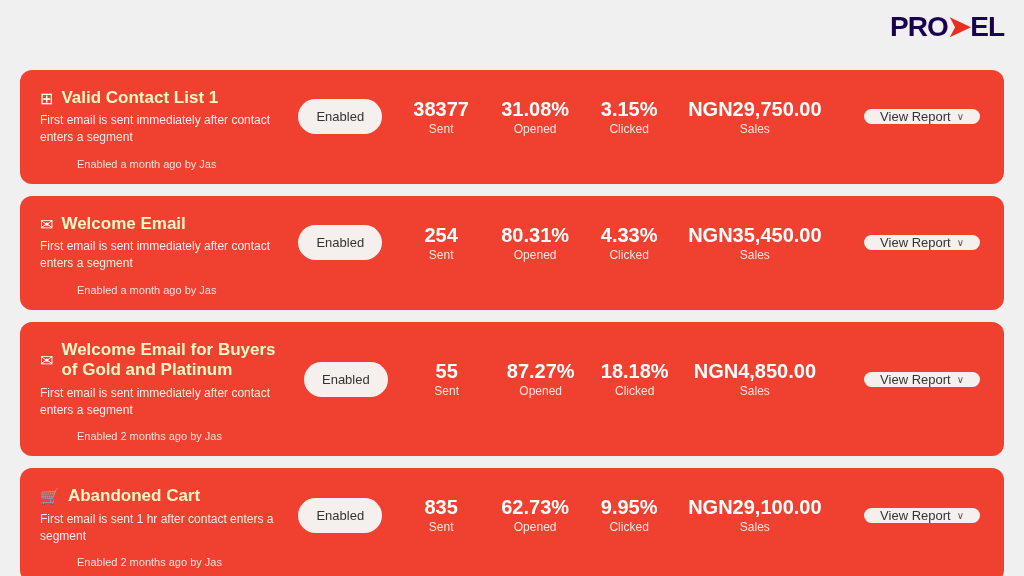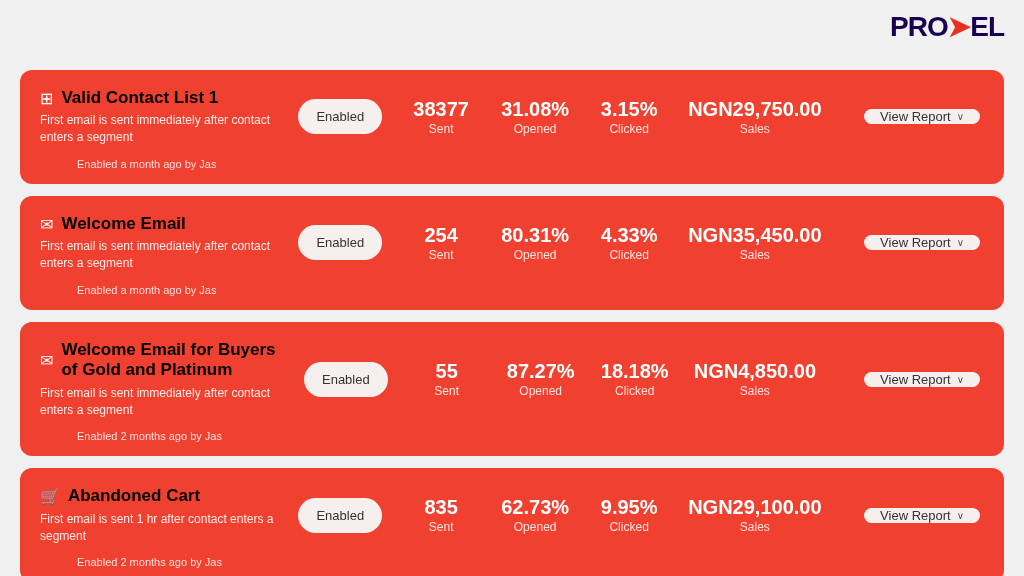--- a/index.html
+++ b/index.html
@@ -69,21 +69,21 @@
     }
 
     .card-icon {
       font-size: 16px;
       color: white;
     }
 
     .card-title {
       font-size: 17px;
       font-weight: 800;
-      color: #000000;
+      color: #fef9c3;
       line-height: 1.2;
     }
 
     .card-subtitle {
       font-size: 12px;
       color: rgba(255,255,255,0.9);
       margin-top: 4px;
       line-height: 1.4;
     }
 

